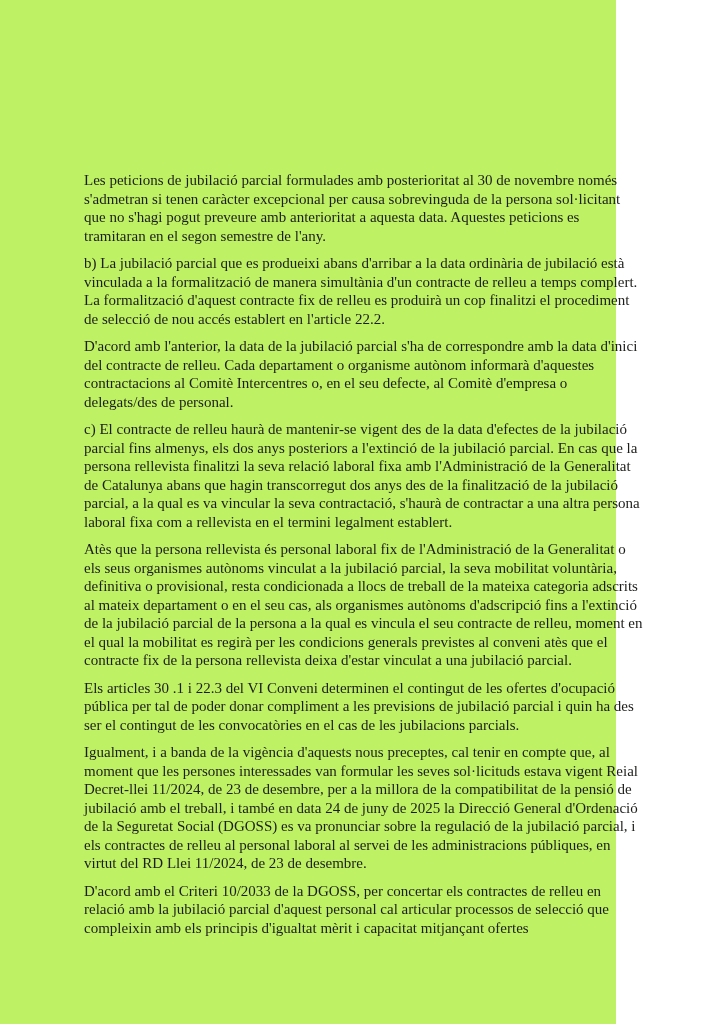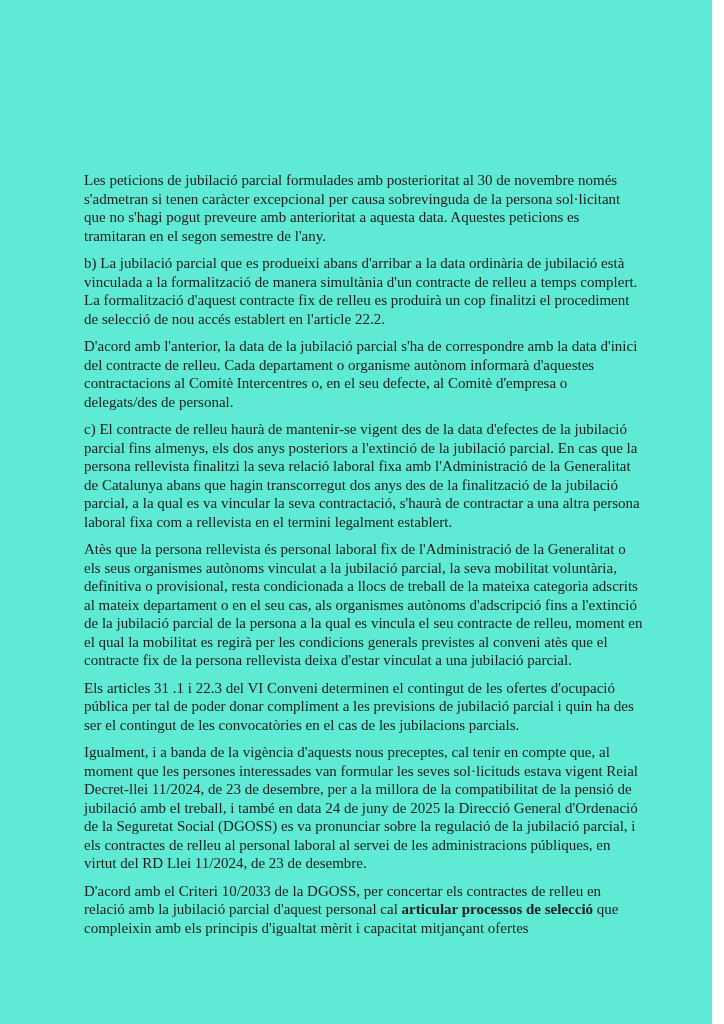--- a/index.html
+++ b/index.html
@@ -11,49 +11,49 @@
     height: 1024px;
     background: #ffffff;
     overflow: hidden;
     position: relative;
     font-family: "Liberation Serif", "DejaVu Serif", serif;
   }
   .page {
     position: absolute;
     left: 0;
     top: 0;
-    width: 712px;
+    width: 616px;
     height: 1024px;
-    background: #5eead4;
+    background: #bef264;
   }
   .text-block {
     position: absolute;
     left: 84px;
     top: 171px;
     width: 560px;
     color: #1d1d1b;
     font-size: 15px;
     line-height: 18.5px;
     text-align: left;
   }
   .text-block p {
     margin: 0 0 9px 0;
     padding: 0;
   }
   .text-block .bold {
-    font-weight: bold;
+    font-weight: normal;
   }
 </style>
 </head>
 <body>
 
 <div class="page">
   <div class="text-block">
       <p><span>Les peticions de jubilació parcial formulades amb posterioritat al 30 de novembre només s'admetran si tenen caràcter excepcional per causa sobrevinguda de la persona sol·licitant que no s'hagi pogut preveure amb anterioritat a aquesta data. Aquestes peticions es tramitaran en el segon semestre de l'any.</span></p>
       <p><span>b) La jubilació parcial que es produeixi abans d'arribar a la data ordinària de jubilació està vinculada a la formalització de manera simultània d'un contracte de relleu a temps complert. La formalització d'aquest contracte fix de relleu es produirà un cop finalitzi el procediment de selecció de nou accés establert en l'article 22.2.</span></p>
       <p><span>D'acord amb l'anterior, la data de la jubilació parcial s'ha de correspondre amb la data d'inici del contracte de relleu. Cada departament o organisme autònom informarà d'aquestes contractacions al Comitè Intercentres o, en el seu defecte, al Comitè d'empresa o delegats/des de personal.</span></p>
       <p><span>c) El contracte de relleu haurà de mantenir-se vigent des de la data d'efectes de la jubilació parcial fins almenys, els dos anys posteriors a l'extinció de la jubilació parcial. En cas que la persona rellevista finalitzi la seva relació laboral fixa amb l'Administració de la Generalitat de Catalunya abans que hagin transcorregut dos anys des de la finalització de la jubilació parcial, a la qual es va vincular la seva contractació, s'haurà de contractar a una altra persona laboral fixa com a rellevista en el termini legalment establert.</span></p>
       <p><span>Atès que la persona rellevista és personal laboral fix de l'Administració de la Generalitat o els seus organismes autònoms vinculat a la jubilació parcial, la seva mobilitat voluntària, definitiva o provisional, resta condicionada a llocs de treball de la mateixa categoria adscrits al mateix departament o en el seu cas, als organismes autònoms d'adscripció fins a l'extinció de la jubilació parcial de la persona a la qual es vincula el seu contracte de relleu, moment en el qual la mobilitat es regirà per les condicions generals previstes al conveni atès que el contracte fix de la persona rellevista deixa d'estar vinculat a una jubilació parcial.</span></p>
-      <p><span>Els articles 31 .1 i 22.3 del VI Conveni determinen el contingut de les ofertes d'ocupació pública per tal de poder donar compliment a les previsions de jubilació parcial i quin ha des ser el contingut de les convocatòries en el cas de les jubilacions parcials.</span></p>
+      <p><span>Els articles 30 .1 i 22.3 del VI Conveni determinen el contingut de les ofertes d'ocupació pública per tal de poder donar compliment a les previsions de jubilació parcial i quin ha des ser el contingut de les convocatòries en el cas de les jubilacions parcials.</span></p>
       <p><span>Igualment, i a banda de la vigència d'aquests nous preceptes, cal tenir en compte que, al moment que les persones interessades van formular les seves sol·licituds estava vigent Reial Decret-llei 11/2024, de 23 de desembre, per a la millora de la compatibilitat de la pensió de jubilació amb el treball, i també en data 24 de juny de 2025 la Direcció General d'Ordenació de la Seguretat Social (DGOSS) es va pronunciar sobre la regulació de la jubilació parcial, i els contractes de relleu al personal laboral al servei de les administracions públiques, en virtut del RD Llei 11/2024, de 23 de desembre.</span></p>
       <p><span>D'acord amb el Criteri 10/2033 de la DGOSS, per concertar els contractes de relleu en relació amb la jubilació parcial d'aquest personal cal </span><span class="bold">articular processos de selecció</span><span> que compleixin amb els principis d'igualtat mèrit i capacitat mitjançant ofertes</span></p>
     </div>
 </div>
 
 </body></html>

